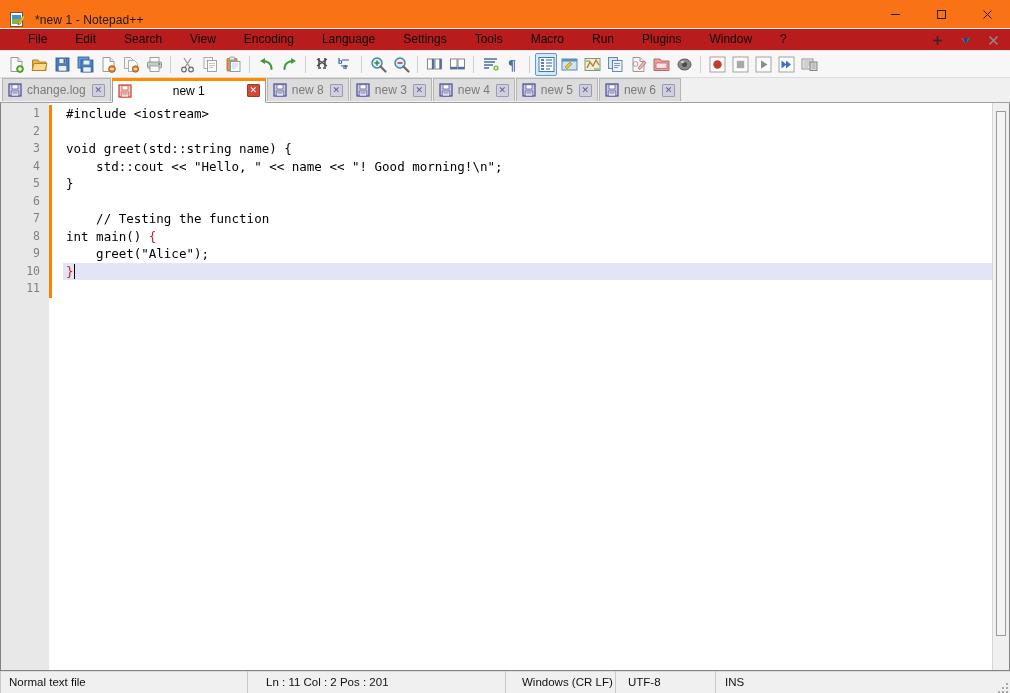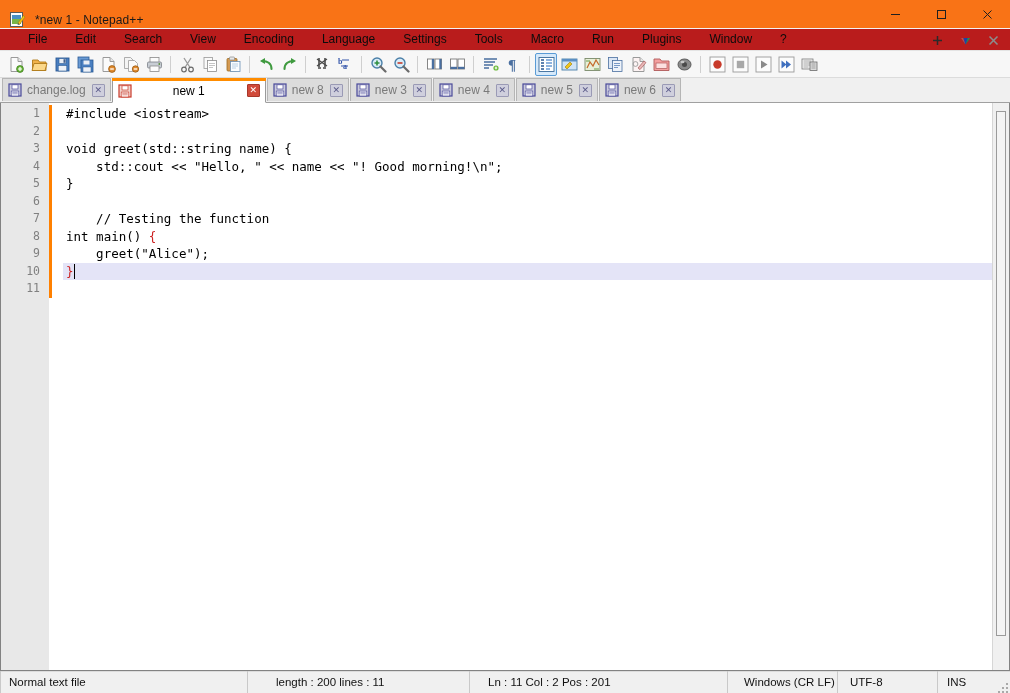--- a/index.html
+++ b/index.html
@@ -676,21 +676,20 @@
         <div class="code-line"><span>    greet("Alice");</span></div>
         <div class="code-line current"><span></span><span class="brace">}</span><span class="caret"></span></div>
       </div>
     <div class="vscroll">
       <div class="thumb"></div>
     </div>
   </div>
 
   <div class="statusbar">
     <div class="sb-cell first sb-doc">Normal text file</div>
-    <div class="sb-cell sb-len">length : 200   lines : 11</div>
     <div class="sb-cell sb-pos">Ln : 11    Col : 2    Pos : 201</div>
     <div class="sb-cell sb-eol">Windows (CR LF)</div>
     <div class="sb-cell sb-enc">UTF-8</div>
     <div class="sb-cell sb-ins">INS</div>
     <div class="sb-grip">
       <i style="right:0;bottom:0"></i>
         <i style="right:4px;bottom:0"></i>
         <i style="right:8px;bottom:0"></i>
       <i style="right:0;bottom:4px"></i>
         <i style="right:4px;bottom:4px"></i>

